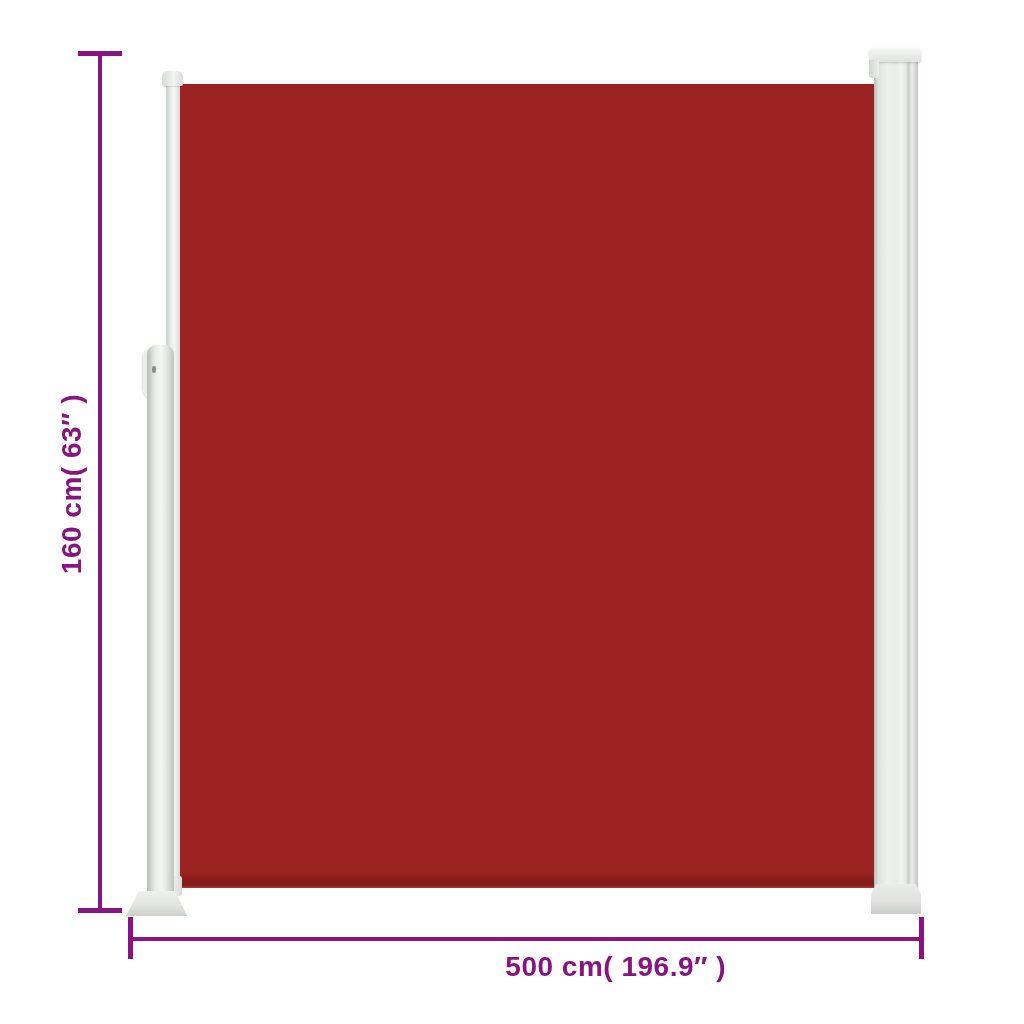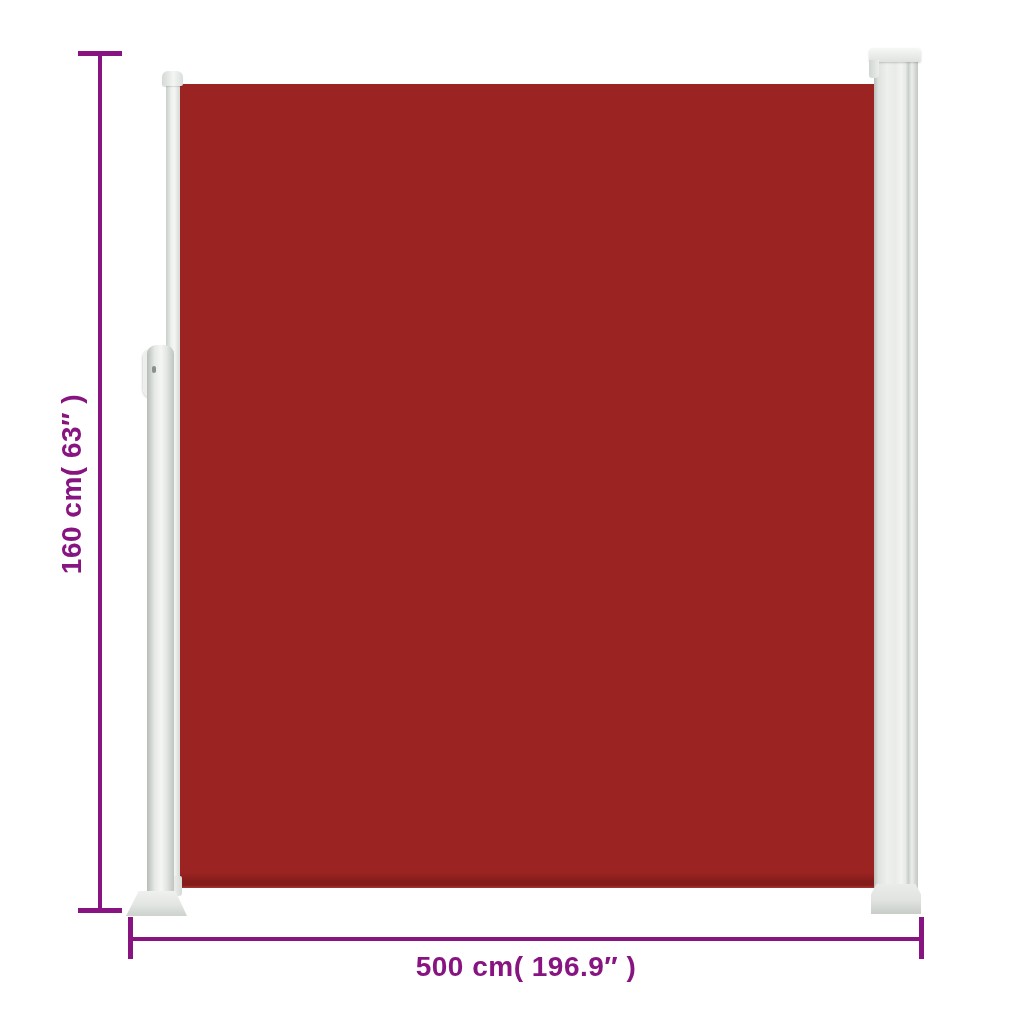--- a/index.html
+++ b/index.html
@@ -121,21 +121,21 @@
     z-index: 7;
   }
   .height-label {
     left: -78px; top: 469px; width: 300px; height: 30px;
     text-align: center; line-height: 30px;
     transform: rotate(-90deg);
     transform-origin: center;
   }
   .width-label {
     left: 326px; top: 952px; width: 400px; height: 30px;
-    text-align: center; line-height: 30px;
+    text-align: right; line-height: 30px;
   }
 </style>
 </head>
 <body>
 
 <div id="canvas">
 
   <div class="abs fabric">
     <div class="fabric-shadow-band"></div>
   </div>

